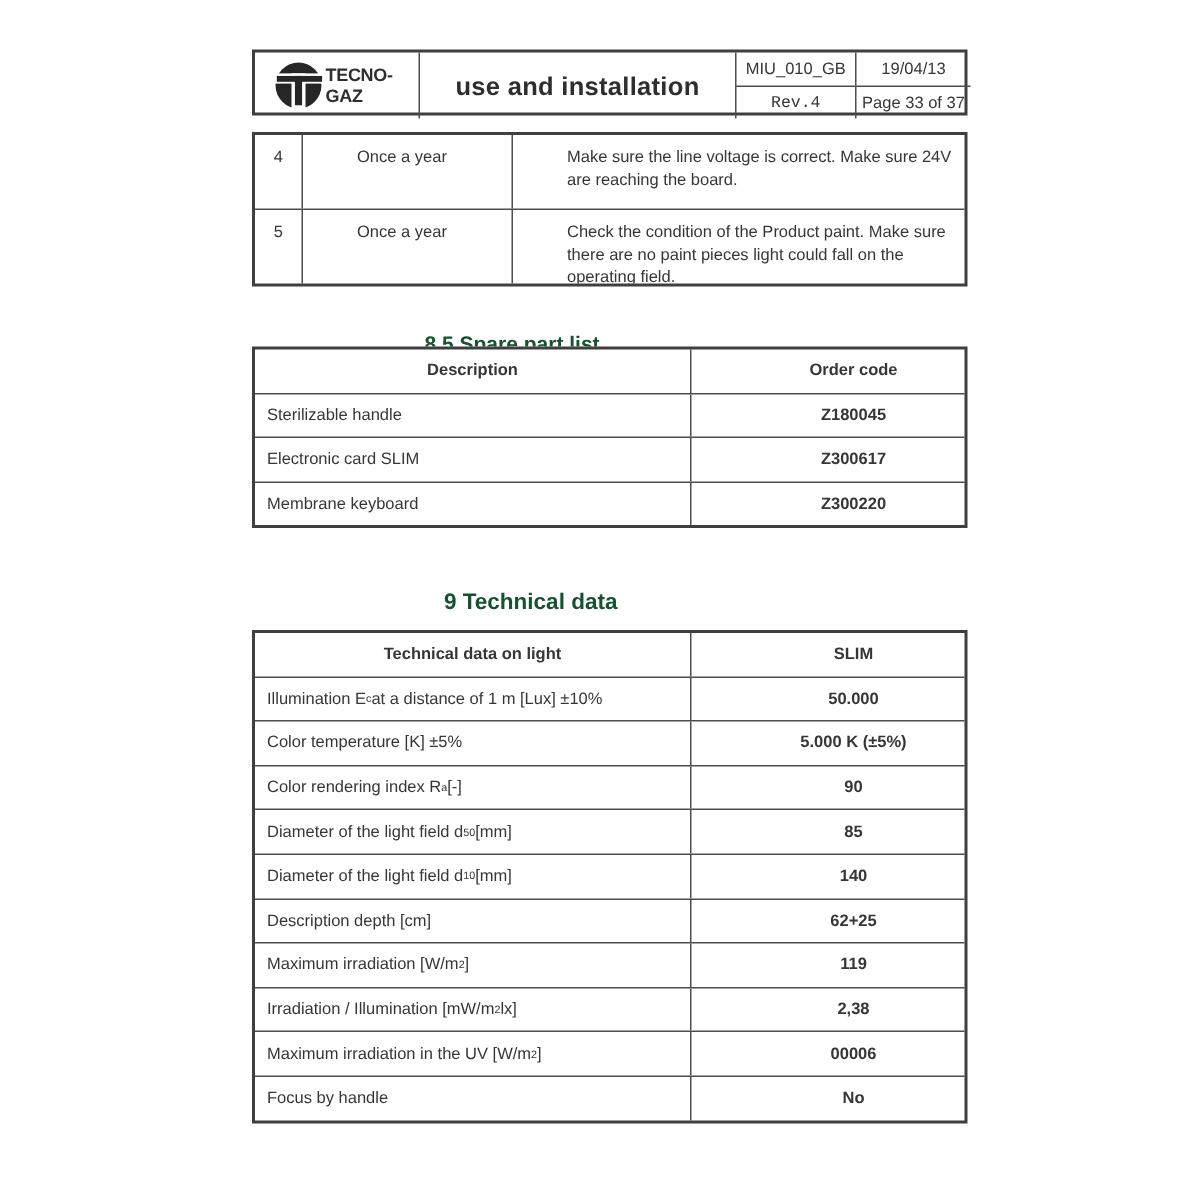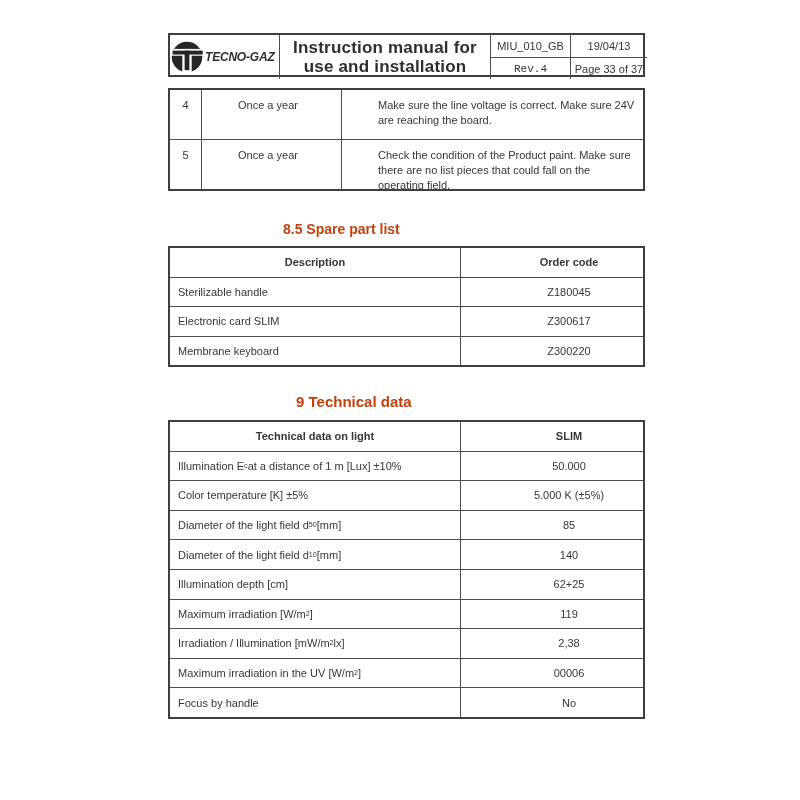--- a/index.html
+++ b/index.html
@@ -7,47 +7,47 @@
     position:relative;width:800px;height:800px;background:#fff;overflow:hidden;
     font-family:"Liberation Sans","DejaVu Sans",sans-serif;color:#363636;
   }
   
   .header{
     position:absolute;left:168px;top:33px;width:477px;height:44px;
     display:grid;grid-template-columns:109px 211px 80px 77px;grid-template-rows:22px 22px;
     border:2px solid #3f3f3f;box-sizing:border-box;background:#fff;
   }
   .hcell{display:flex;align-items:center;justify-content:center;box-sizing:border-box;overflow:hidden;}
-  .logo-cell{grid-row:1/3;grid-column:1;justify-content:flex-start;padding-left:0;font-style:italic;}
+  .logo-cell{grid-row:1/3;grid-column:1;justify-content:flex-start;padding-left:12px;}
   .title-cell{grid-row:1/3;grid-column:2;border-left:1px solid #4d4d4d;flex-direction:column;
     font-weight:bold;font-size:17px;line-height:19px;letter-spacing:.2px;color:#2e2e2e;}
   .code-cell{grid-row:1;grid-column:3;border-left:1px solid #4d4d4d;font-size:11px;}
   .date-cell{grid-row:1;grid-column:4;border-left:1px solid #4d4d4d;font-size:11px;}
   .rev-cell{grid-row:2;grid-column:3;border-left:1px solid #4d4d4d;border-top:1px solid #4d4d4d;font-size:11px;font-family:Liberation Mono, monospace;}
   .page-cell{grid-row:2;grid-column:4;border-left:1px solid #4d4d4d;border-top:1px solid #4d4d4d;font-size:11px;}
   .logo-text{font-weight:bold;font-size:12px;letter-spacing:-0.2px;color:#2e2e2e;margin-left:1px;}
   
   .dtable{position:absolute;left:168px;width:477px;border:2px solid #3f3f3f;box-sizing:border-box;background:#fff;font-size:11px;}
   .trow{display:grid;}
   .trow + .trow{border-top:1px solid #4d4d4d;}
   .tcell{box-sizing:border-box;display:flex;align-items:center;padding:0 8px;overflow:hidden;}
   .tcell + .tcell{border-left:1px solid #4d4d4d;padding-left:36px;}
-  .center{justify-content:center;text-align:center;padding:0 2px;}
+  .center{justify-content:center;text-align:center;padding:0 2px;font-weight:bold;}
   .bold{font-weight:bold;}
   
   .maint .trow{grid-template-columns:31px 140px 1fr;height:49px;}
   .maint .tcell{align-items:flex-start;padding-top:8px;line-height:15px;}
   .maint .num{justify-content:center;padding:8px 0 0 0;}
   
   .two-col .trow{grid-template-columns:290px 1fr;height:28.5px;}
   .tech .trow{height:28.6px;}
   sub{font-size:0.65em;}
   sup{font-size:0.65em;}
   
-  .sec-heading{position:absolute;font-weight:bold;color:#c2410c;white-space:nowrap;}
+  .sec-heading{position:absolute;font-weight:bold;color:#14532d;white-space:nowrap;}
   .h85{left:283px;top:221px;font-size:14px;}
   .h9{left:296px;top:393px;font-size:15px;}
 </style>
 </head>
 <body>
 
 <div class="canvas">
 
   <div class="header">
     <div class="hcell logo-cell">
@@ -56,45 +56,44 @@
           <circle cx="20" cy="20" r="18" fill="#262626"></circle>
           <rect x="0" y="10.5" width="40" height="8" fill="#ffffff"></rect>
           <rect x="14.5" y="10.5" width="11" height="29.5" fill="#ffffff"></rect>
           <rect x="3" y="12.5" width="35.5" height="4.6" fill="#262626"></rect>
           <rect x="17.2" y="12.5" width="5.6" height="23" fill="#262626"></rect>
         </svg>
       </span>
       <span class="logo-text">TECNO-GAZ</span>
     </div>
     <div class="hcell title-cell">
-      <span>Instruction manual for</span>
       <span>use and installation</span>
     </div>
     <div class="hcell code-cell">MIU_010_GB</div>
     <div class="hcell date-cell">19/04/13</div>
     <div class="hcell rev-cell">Rev.4</div>
     <div class="hcell page-cell">Page 33 of 37</div>
   </div>
 
   <div class="dtable maint" style="top:88px;">
     <div class="trow">
       <div class="tcell num">4</div>
       <div class="tcell">Once a year</div>
       <div class="tcell">Make sure the line voltage is correct. Make sure 24V are reaching the board.</div>
     </div>
     <div class="trow">
       <div class="tcell num">5</div>
       <div class="tcell">Once a year</div>
-      <div class="tcell">Check the condition of the Product paint. Make sure there are no list pieces that could fall on the operating field.</div>
+      <div class="tcell">Check the condition of the Product paint. Make sure there are no paint pieces light could fall on the operating field.</div>
     </div>
   </div>
 
   <div class="sec-heading h85">8.5 Spare part list</div>
 
-  <div class="dtable two-col" style="top:246px;">
+  <div class="dtable two-col" style="top:231px;">
     <div class="trow">
       <div class="tcell center bold">Description</div>
       <div class="tcell center bold">Order code</div>
     </div>
     <div class="trow">
       <div class="tcell">Sterilizable handle</div>
       <div class="tcell center">Z180045</div>
     </div>
     <div class="trow">
       <div class="tcell">Electronic card SLIM</div>
@@ -115,29 +114,33 @@
     </div>
     <div class="trow">
       <div class="tcell">Illumination E<sub>c</sub> at a distance of 1 m [Lux] ±10%</div>
       <div class="tcell center">50.000</div>
     </div>
     <div class="trow">
       <div class="tcell">Color temperature [K] ±5%</div>
       <div class="tcell center">5.000 K (±5%)</div>
     </div>
     <div class="trow">
+      <div class="tcell">Color rendering index R<sub>a</sub> [-]</div>
+      <div class="tcell center">90</div>
+    </div>
+    <div class="trow">
       <div class="tcell">Diameter of the light field d<sub>50</sub> [mm]</div>
       <div class="tcell center">85</div>
     </div>
     <div class="trow">
       <div class="tcell">Diameter of the light field d<sub>10</sub> [mm]</div>
       <div class="tcell center">140</div>
     </div>
     <div class="trow">
-      <div class="tcell">Illumination depth [cm]</div>
+      <div class="tcell">Description depth [cm]</div>
       <div class="tcell center">62+25</div>
     </div>
     <div class="trow">
       <div class="tcell">Maximum irradiation [W/m<sup>2</sup>]</div>
       <div class="tcell center">119</div>
     </div>
     <div class="trow">
       <div class="tcell">Irradiation / Illumination [mW/m<sup>2</sup>lx]</div>
       <div class="tcell center">2,38</div>
     </div>

